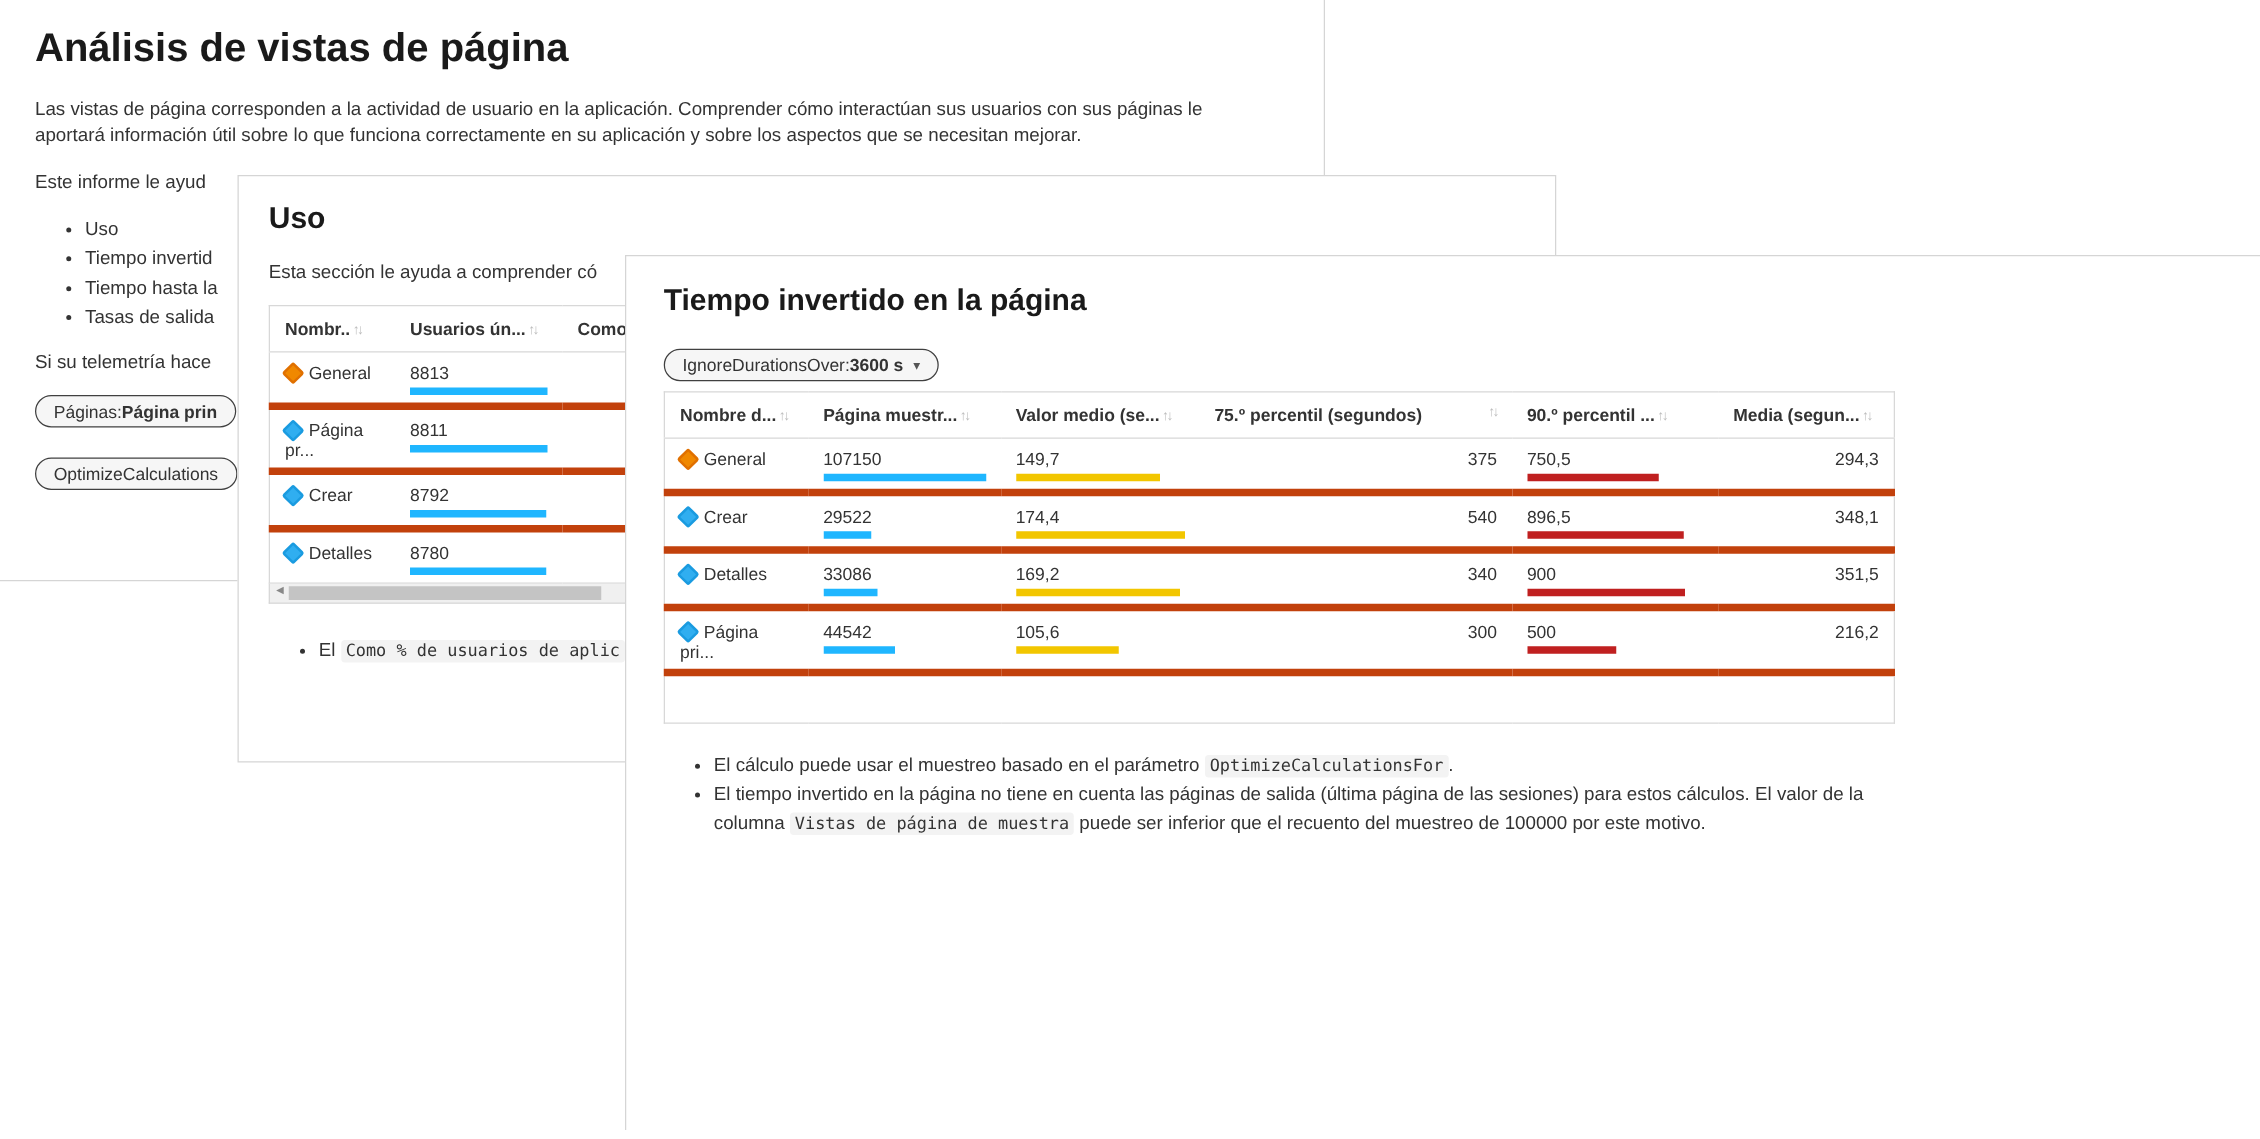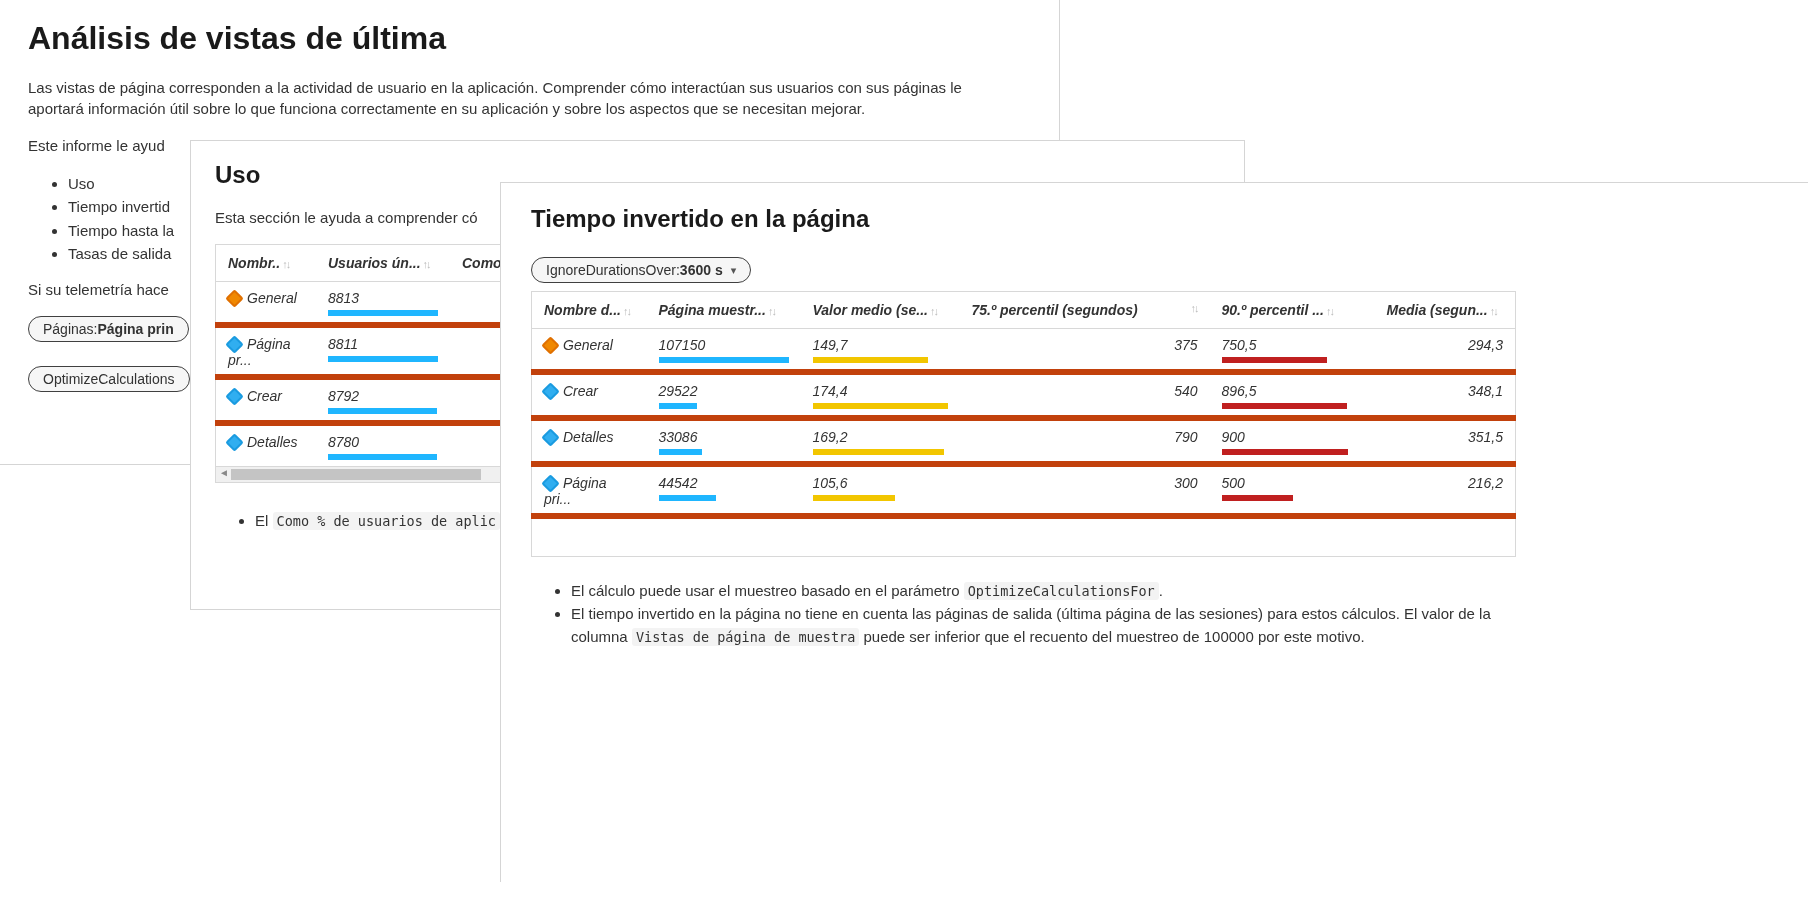--- a/index.html
+++ b/index.html
@@ -15,21 +15,21 @@
 }
 
 .panel {
   position: absolute;
   background: #fff;
   border: 1px solid #d5d5d5;
 }
 
 .panel1 { left: 0; top: 0; width: 1060px; height: 465px; padding: 20px 28px; border-top:none; border-left:none;}
 .panel2 { left: 190px; top: 140px; width: 1055px; height: 470px; padding: 20px 24px; }
-.panel3 { left: 500px; top: 182px; width: 1308px; height: 700px; padding: 22px 30px; border-right:none; border-bottom:none;}
+.panel3 { left: 500px; top: 204px; width: 1308px; height: 700px; padding: 22px 30px; border-right:none; border-bottom:none;}
 
 h1.main-title { font-size: 32px; font-weight: 700; color: #1a1a1a; margin-bottom: 20px; }
 h2.section-title { font-size: 24px; font-weight: 700; color: #1a1a1a; margin-bottom: 18px; }
 
 .para { font-size: 15px; line-height: 1.4; color: #333; margin-bottom: 16px; }
 
 ul.dots { padding-left: 40px; margin-bottom: 14px; }
 ul.dots li { font-size: 15px; line-height: 1.55; list-style: disc; }
 
 .pill {
@@ -46,21 +46,20 @@
   cursor: pointer;
 }
 .pill b { font-weight: 600; text-align: right; }
 .pill .chev { margin-left: 8px; font-size: 11px; color: #555;}
 
 .tbl {
   border: 1px solid #d8d8d8;
   width: 100%;
   border-collapse: collapse;
   font-size: 14px;
-  font-style: italic;
 }
 .tbl th {
   text-align: left;
   font-weight: 600;
   padding: 10px 12px 10px 12px;
   border-bottom: 1px solid #d8d8d8;
   color: #333;
   white-space: nowrap;
   position: relative;
 }
@@ -132,21 +131,21 @@
   width: 250px;
   background: #c4c4c4;
 }
 
 .tbl2 .filler td { height: 40px; border-bottom:none;}
 </style>
 </head>
 <body>
 
 <div class="panel panel1">
-  <h1 class="main-title">Análisis de vistas de última</h1>
+  <h1 class="main-title">Análisis de vistas de página</h1>
   <p class="para" style="max-width:990px">Las vistas de página corresponden a la actividad de usuario en la aplicación. Comprender cómo interactúan sus usuarios con sus páginas le aportará información útil sobre lo que funciona correctamente en su aplicación y sobre los aspectos que se necesitan mejorar.</p>
   <p class="para">Este informe le ayud</p>
   <ul class="dots">
     <li>Uso</li>
     <li>Tiempo invertid</li>
     <li>Tiempo hasta la</li>
     <li>Tasas de salida</li>
   </ul>
   <p class="para">Si su telemetría hace</p>
   <div style="margin-top:10px">
@@ -264,21 +263,21 @@
           <td class="num-right"><span>348,1</span></td>
         </tr>
         <tr>
           <td><span class="diamond d-blue"></span><span>Detalles</span></td>
           <td>
             <div class="cellwrap"><span>33086</span><div class="bar bar-blue" style="width:43px"></div></div>
           </td>
           <td>
             <div class="cellwrap"><span>169,2</span><div class="bar bar-yellow" style="width:131px"></div></div>
           </td>
-          <td class="num-right"><span>790</span></td>
+          <td class="num-right"><span>340</span></td>
           <td>
             <div class="cellwrap"><span>900</span><div class="bar bar-red" style="width:126px"></div></div>
           </td>
           <td class="num-right"><span>351,5</span></td>
         </tr>
         <tr>
           <td><span class="diamond d-blue"></span><span>Página pri...</span></td>
           <td>
             <div class="cellwrap"><span>44542</span><div class="bar bar-blue" style="width:57px"></div></div>
           </td>

